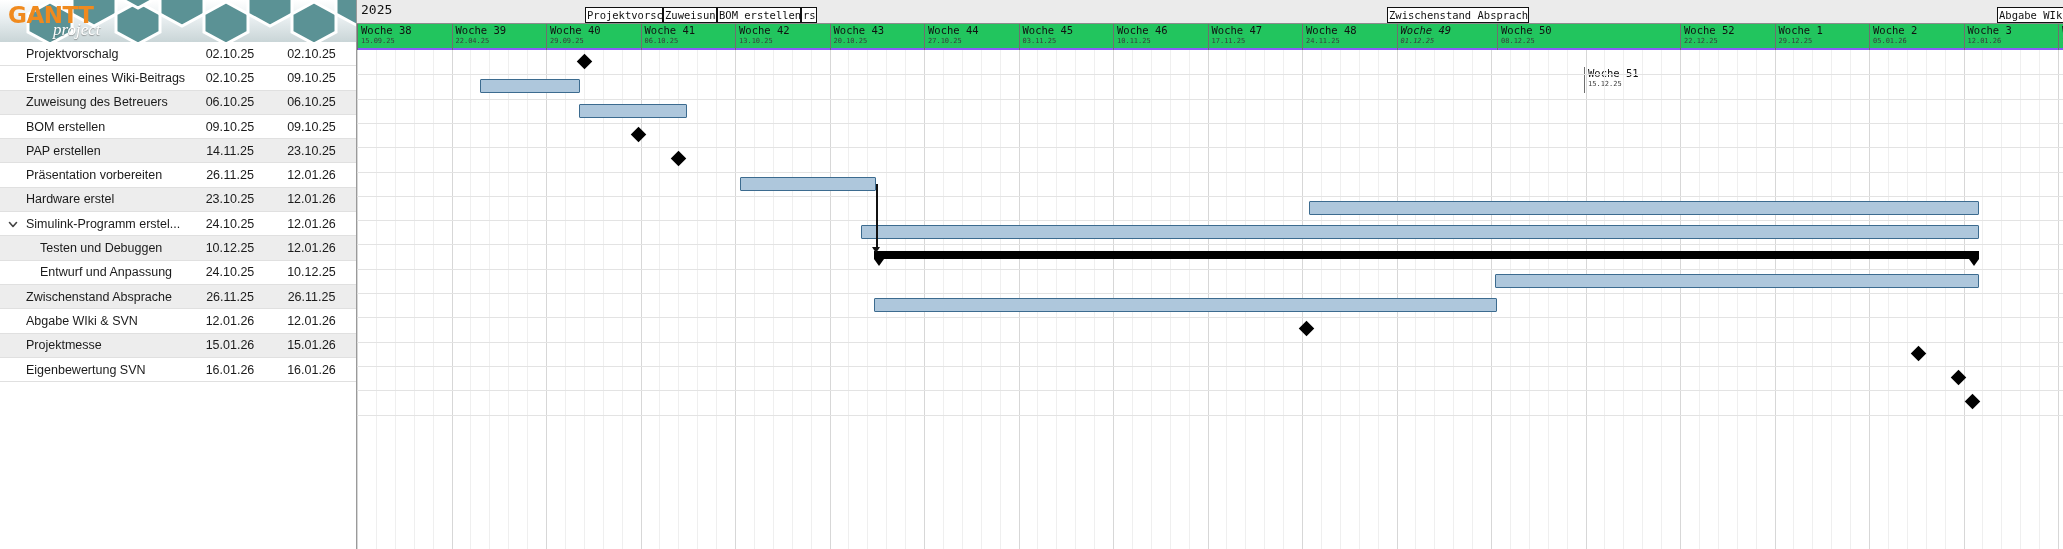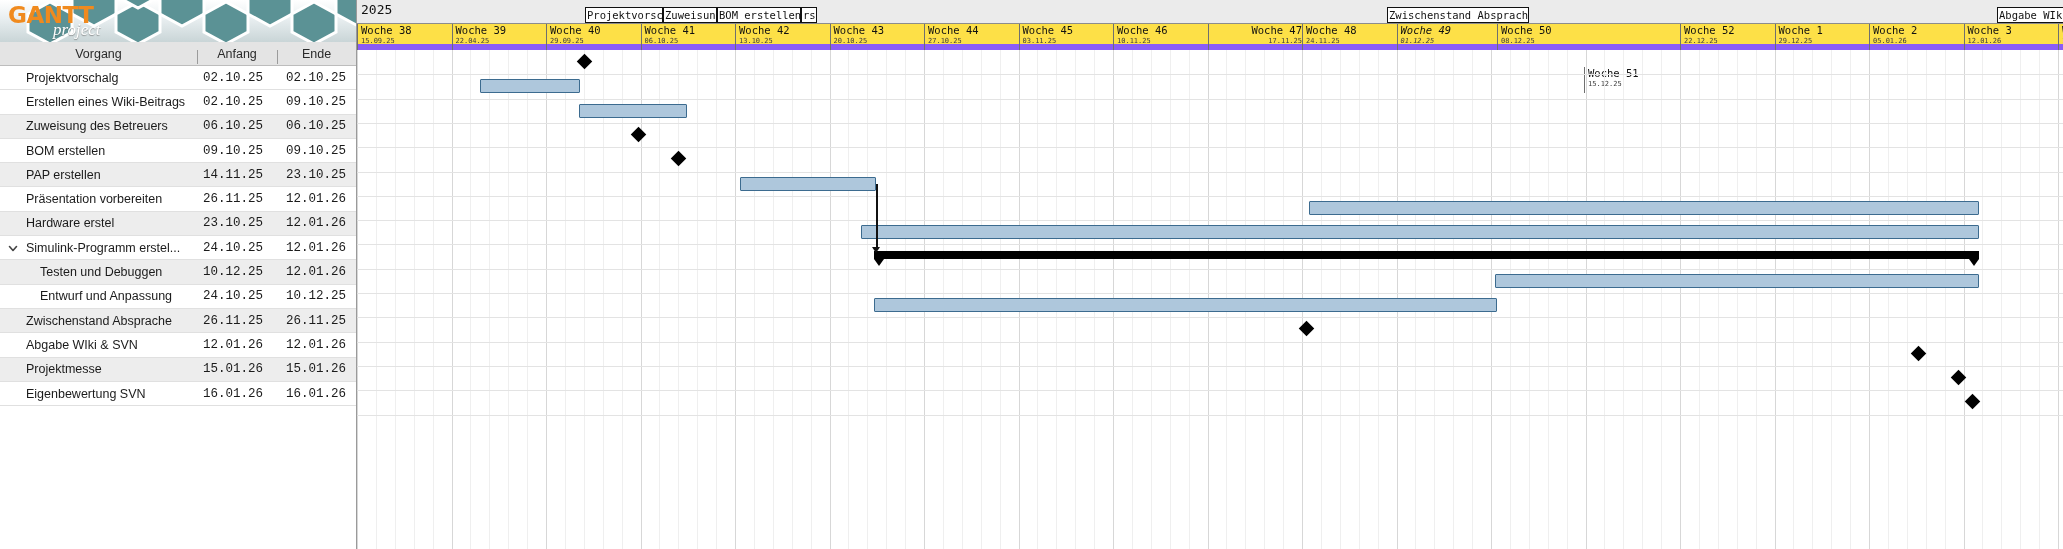--- a/index.html
+++ b/index.html
@@ -58,21 +58,21 @@
   .rows { position: relative; }
   .row {
     height: 24.3px; display: flex; align-items: center;
     font-size: 12.5px; color: #1b1b1b;
     border-bottom: 1px solid #e0e0e0;
   }
   .row.alt { background: #ededed; }
   .row.white { background: #ffffff; }
   .cell-name { width: 197px; padding-left: 26px; white-space: nowrap; overflow: hidden; position: relative; }
   .cell-name.indent { padding-left: 40px; }
-  .cell-date { width: 80px; text-align: right; padding-right: 14px; white-space: nowrap; font-family: Liberation Mono, monospace; }
+  .cell-date { width: 80px; text-align: center; padding-right: 14px; white-space: nowrap; }
   .cell-date.last { width: 79px; padding-right: 10px; }
   .tw {
     position: absolute; left: 7px; top: 50%; transform: translateY(-50%);
     width: 12px; height: 12px; cursor: pointer;
   }
   .tw svg { display: block; }
 
   
   .chart-panel {
     flex: 1 1 auto; position: relative; height: 549px;
@@ -91,21 +91,21 @@
   .hdr-milestone {
     position: absolute; top: 7px; height: 16px;
     border: 1px solid #111; background: #ffffff;
     font-family: "DejaVu Sans Mono", monospace;
     font-size: 10.5px; line-height: 14px; color: #111;
     padding: 0 1px; white-space: nowrap; overflow: hidden;
     z-index: 4;
   }
   .week-band {
     position: relative; height: 26px;
-    background: #fde047; border-bottom: 6px solid #8b5cf6;
+    background: #22c55e; border-bottom: 2px solid #8b5cf6;
   }
   .week-cell {
     position: absolute; top: 0; height: 26px;
     border-left: 1px solid #6f6f6f;
     padding-left: 3px; overflow: hidden;
   }
   .week-name {
     font-family: "DejaVu Sans Mono", monospace;
     font-size: 10.5px; color: #111; line-height: 13px; white-space: nowrap;
   }
@@ -169,25 +169,20 @@
           <polygon points="292,14 314,2 336,14 336,32 314,44 292,32"></polygon>
           <polygon points="336,-4 358,-16 380,-4 380,14 358,26 336,14"></polygon>
           <polygon points="28,14 50,2 72,14 72,32 50,44 28,32"></polygon>
           <polygon points="116,-22 138,-34 160,-22 160,-4 138,8 116,-4"></polygon>
         </g>
       </svg>
       <div class="logo-text">GANTT</div>
       <div class="logo-sub">project</div>
     </div>
 
-    <div class="tbl-header">
-      <div class="th vorgang">Vorgang</div>
-      <div class="th anfang">Anfang</div>
-      <div class="th ende">Ende</div>
-    </div>
 
     <div class="rows" id="table-rows">
         <div class="row white">
           <div class="cell-name"><span>Projektvorschalg</span></div>
           <div class="cell-date">02.10.25</div>
           <div class="cell-date last">02.10.25</div>
         </div>
         <div class="row white">
           <div class="cell-name"><span>Erstellen eines Wiki-Beitrags</span></div>
           <div class="cell-date">02.10.25</div>
@@ -301,21 +296,21 @@
           <div class="week-date">27.10.25</div>
         </div>
         <div class="week-cell" style="left: 661.5px; width: 94.5px;">
           <div class="week-name">Woche 45</div>
           <div class="week-date">03.11.25</div>
         </div>
         <div class="week-cell" style="left: 756px; width: 94.5px;">
           <div class="week-name">Woche 46</div>
           <div class="week-date">10.11.25</div>
         </div>
-        <div class="week-cell" style="left: 850.5px; width: 94.5px; text-align: right;">
+        <div class="week-cell" style="left: 850.5px; width: 94.5px;">
           <div class="week-name">Woche 47</div>
           <div class="week-date">17.11.25</div>
         </div>
         <div class="week-cell" style="left: 945px; width: 94.5px;">
           <div class="week-name">Woche 48</div>
           <div class="week-date">24.11.25</div>
         </div>
         <div class="week-cell" style="left: 1039.5px; width: 94.5px; font-style: italic;">
           <div class="week-name">Woche 49</div>
           <div class="week-date">01.12.25</div>

